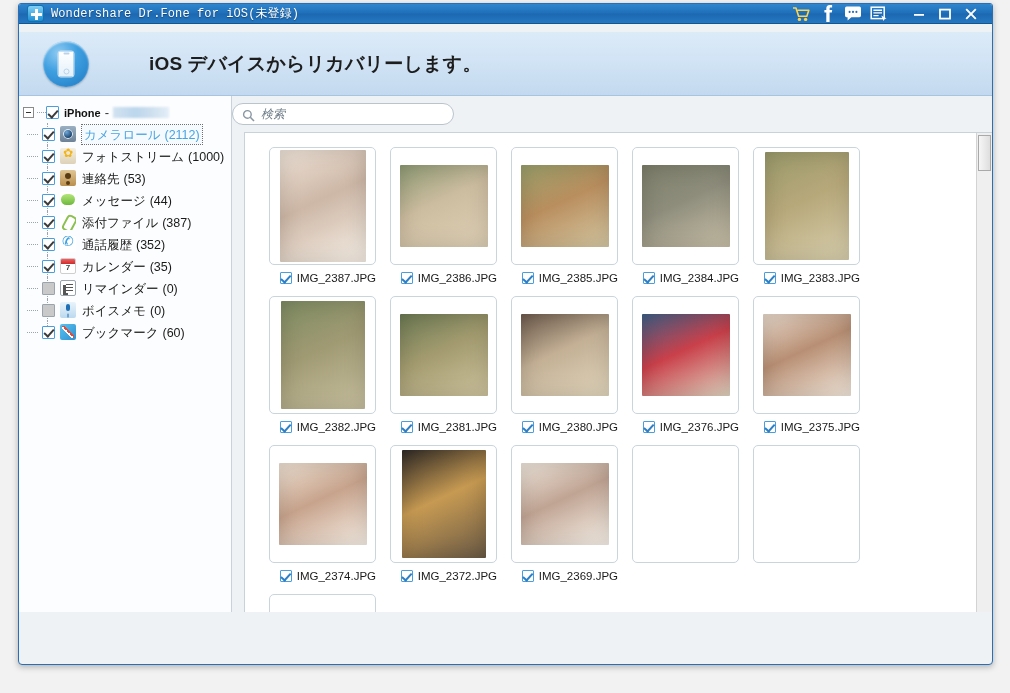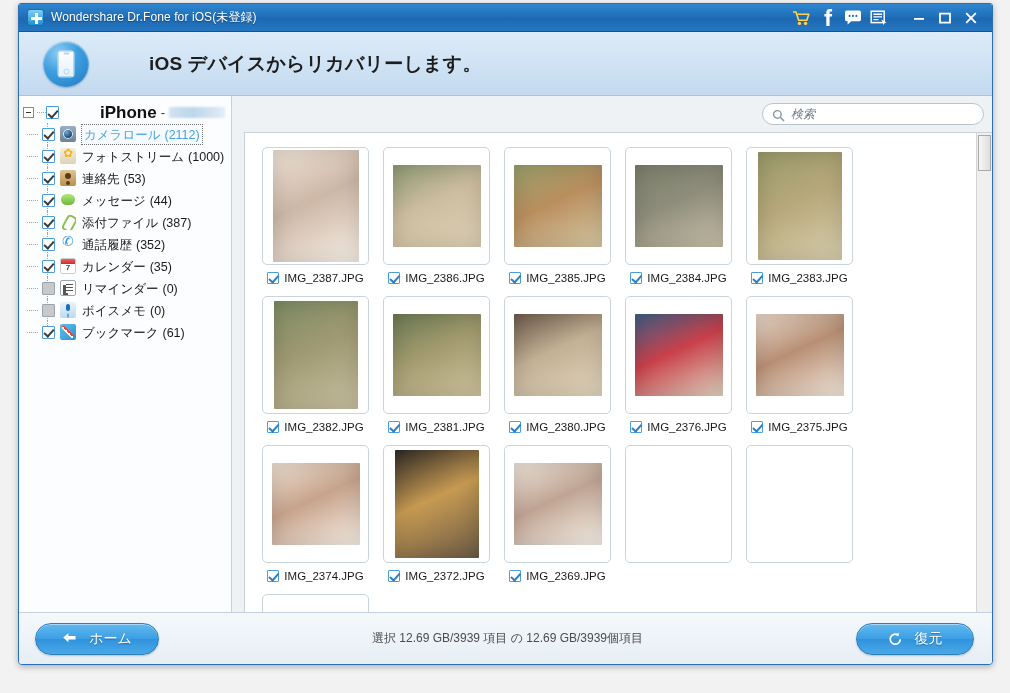--- a/index.html
+++ b/index.html
@@ -24,24 +24,24 @@
     background: #eef2f5;
     border: 1px solid #2a6fb5;
     border-radius: 3px 3px 4px 4px;
     box-shadow: 0 2px 6px rgba(0,0,0,0.28);
     overflow: hidden;
   }
 
   
   .titlebar {
     position: absolute; left: 0; top: 0;
-    width: 100%; height: 28px;
+    width: 100%; height: 20px;
     background: linear-gradient(to bottom, #2f86ce 0%, #1f6fba 48%, #1c68b1 52%, #2577c1 100%);
     border-bottom: 1px solid #15558f;
-    display: flex; align-items: center;
+    display: flex; align-items: center; font-family: Liberation Mono, monospace;
   }
   .app-icon {
     width: 17px; height: 17px; margin-left: 8px; margin-right: 7px;
     border-radius: 3px;
     background: linear-gradient(to bottom, #7fd0f5, #1e8fd4);
     border: 1px solid #1570ac;
     position: relative; flex: none;
   }
   .app-icon::before, .app-icon::after {
     content: ""; position: absolute; background: #ffffff;
@@ -138,21 +138,21 @@
     border: 1px solid #4a9ede; background: #ffffff;
     border-radius: 1px; position: relative; margin-right: 5px;
   }
   .cbx.checked::after {
     content: ""; position: absolute;
     left: 3px; top: 0.5px; width: 4px; height: 8px;
     border: solid #3b3b3b; border-width: 0 2px 2px 0;
     transform: rotate(42deg);
   }
   .cbx.off { border: 1px solid #9aa4ac; background: #c9c9c9; }
-  .root-label { font-size: 17px; font-weight: bold; color: #111; margin-left: 36px; }
+  .root-label { font-size: 11px; font-weight: bold; color: #111; }
   .root-dash { font-size: 13px; color: #333; margin: 0 4px; }
   .redacted {
     display: inline-block; width: 56px; height: 11px;
     background: linear-gradient(to right,#d3e3f1,#bcd6ec 40%,#cfe0ef 70%,#e3eef8);
     filter: blur(1.1px);
     vertical-align: middle;
   }
   .tree-item {
     display: flex; align-items: center;
     height: 22px; padding-left: 8px; position: relative;
@@ -245,21 +245,21 @@
   }
 
   
   .content {
     flex: 1; position: relative;
     background: #eef2f5;
     display: flex; flex-direction: column;
   }
   .searchbar {
     height: 36px; flex: none;
-    display: flex; align-items: center; justify-content: flex-end;
+    display: flex; align-items: center; justify-content: flex-start;
     padding-right: 8px;
   }
   .search-box {
     width: 222px; height: 22px;
     border: 1px solid #b9c4cd; border-radius: 11px;
     background: #ffffff;
     display: flex; align-items: center;
     padding: 0 9px;
   }
   .search-ico { width: 13px; height: 13px; margin-right: 6px; flex: none; }
@@ -277,21 +277,21 @@
   }
   .grid {
     position: absolute; left: 0; top: 0; right: 16px; bottom: 0;
     padding: 14px 0 0 10px;
     display: flex; flex-wrap: wrap;
     align-content: flex-start;
     overflow: hidden;
   }
   .cell {
     width: 121px; margin: 0 0 10px 0; padding-right: 0;
-    display: flex; flex-direction: column; align-items: center;
+    display: flex; flex-direction: column; align-items: flex-end;
   }
   .thumb-card {
     width: 107px; height: 118px;
     background: #ffffff;
     border: 1px solid #c9d4dd;
     border-radius: 5px;
     display: flex; align-items: center; justify-content: center;
     overflow: hidden;
   }
   .thumb { border-radius: 1px; }
@@ -488,21 +488,21 @@
               <div class="branch"></div>
               <div class="cbx off"></div>
               <div class="titem-ico ic-voice"></div>
               <span class="sel-wrap"><span class="titem-text">ボイスメモ</span><span class="titem-text cnt" style="margin-left: 4px;">(0)</span></span>
             </div>
             <div class="tree-item">
               <div class="vline" style="bottom: 11px;"></div>
               <div class="branch"></div>
               <div class="cbx checked"></div>
               <div class="titem-ico ic-book"></div>
-              <span class="sel-wrap"><span class="titem-text">ブックマーク</span><span class="titem-text cnt" style="margin-left: 4px;">(61)</span></span>
+              <span class="sel-wrap"><span class="titem-text">ブックマーク</span><span class="titem-text cnt" style="margin-left: 4px;">(60)</span></span>
             </div>
           </div>
       </div>
 
       <div class="content">
         <div class="searchbar">
           <div class="search-box">
             <span class="search-ico">
               <svg width="13" height="13" viewBox="0 0 13 13">
                 <circle cx="5.4" cy="5.4" r="3.8" fill="none" stroke="#8a97a3" stroke-width="1.4"></circle>
@@ -642,35 +642,15 @@
                 <div class="thumb-card"></div>
               </div>
             </div>
           <div class="vscroll">
             <div class="vthumb"></div>
           </div>
         </div>
       </div>
     </div>
 
-    <div class="footer">
-      <div class="btn btn-home">
-        <span class="glyph">
-          <svg width="15" height="13" viewBox="0 0 15 13">
-            <path d="M6.4 1.2 L1.2 5.6 L6.4 10.2 V7.4 h7.2 V3.9 H6.4 z" fill="#ffffff"></path>
-          </svg>
-        </span>
-        <span>ホーム</span>
-      </div>
-      <div class="footer-status">選択 12.69 GB/3939 項目 の 12.69 GB/3939個項目</div>
-      <div class="btn btn-restore">
-        <span class="glyph">
-          <svg width="15" height="14" viewBox="0 0 15 14">
-            <path d="M12.2 7.2 a5 5 0 1 1-2.0-4.0" fill="none" stroke="#ffffff" stroke-width="1.8"></path>
-            <path d="M10.8 0.6 L10.6 4.0 L7.3 3.0 z" fill="#ffffff"></path>
-          </svg>
-        </span>
-        <span>復元</span>
-      </div>
-    </div>
 
   </div>
 </div>
 
 </body></html>

